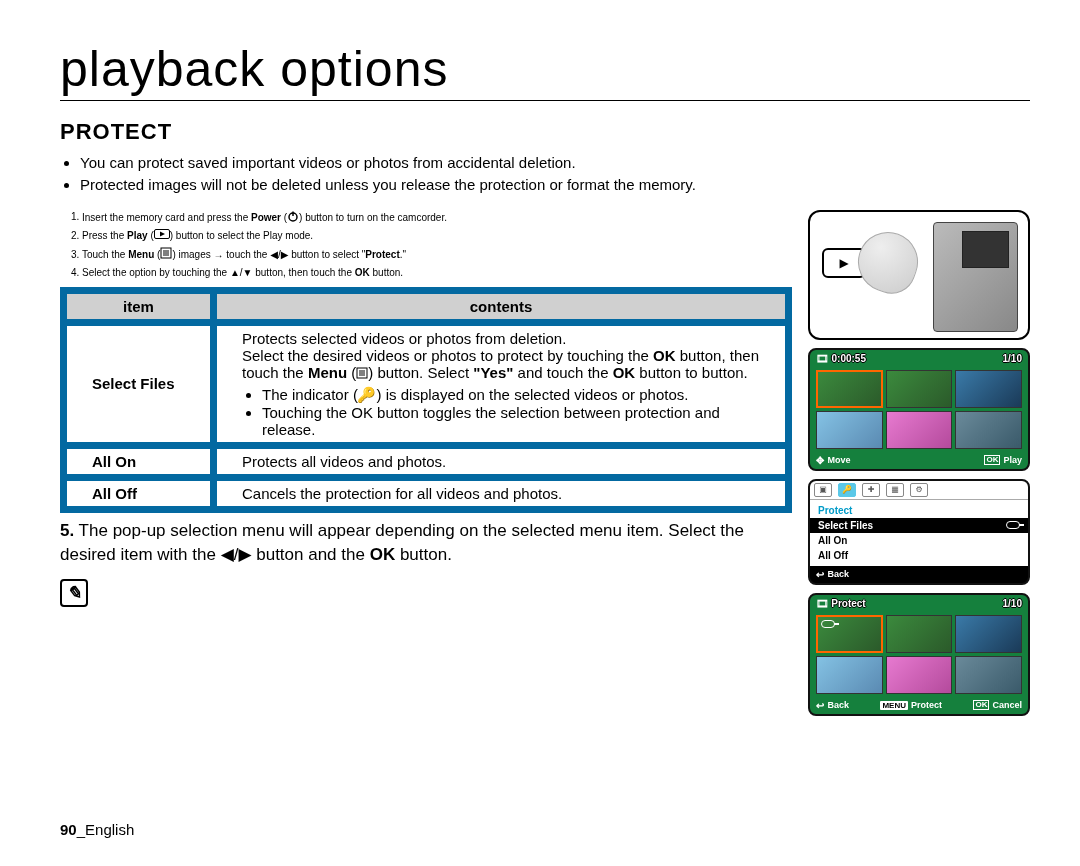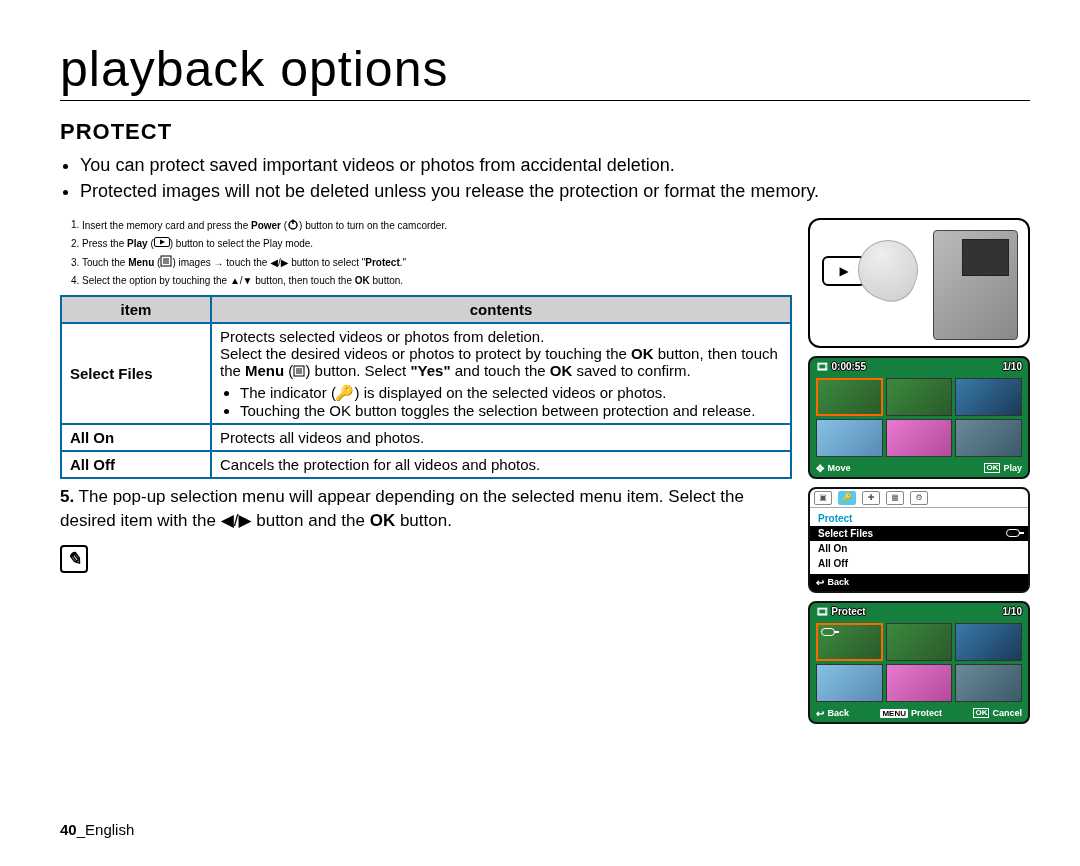--- a/index.html
+++ b/index.html
@@ -27,21 +27,21 @@
   }
   .section-title {
     font-size: 22px;
     font-weight: bold;
     letter-spacing: 1px;
     margin-bottom: 8px;
   }
   .bullets {
     margin: 0 0 14px 0;
     padding-left: 20px;
-    font-size: 18px;
+    font-size: 15px;
     line-height: 1.35;
   }
   .bullets li { margin-bottom: 2px; }
   .layout {
     display: flex;
     gap: 16px;
     align-items: flex-start;
   }
   .left-col { flex: 1; min-width: 0; }
   .right-col { width: 222px; flex-shrink: 0; }
@@ -57,22 +57,22 @@
     display: inline-block;
     vertical-align: middle;
   }
   .tbl {
     border-collapse: collapse;
     width: 100%;
     margin-top: 6px;
     font-size: 15px;
   }
   .tbl th, .tbl td {
-    border: 2px solid #0369a1;
-    padding: 4px 8px;
+    border: 7px solid #0369a1;
+    padding: 4px 25px;
     vertical-align: top;
     text-align: left;
   }
   .tbl th {
     background: #d0d0d0;
     text-align: center;
     font-weight: bold;
   }
   .tbl td.item-col {
     background: #fff;
@@ -288,21 +288,21 @@
         <tr>
           <td class="item-col">Select Files</td>
           <td>
             <span>Protects selected videos or photos from deletion.</span><br>
             <span>Select the desired videos or photos to protect by touching the </span><span class="bold">OK</span><span> button, then touch the </span><span class="bold">Menu</span>
             (<span class="icon-inline"><svg width="12" height="12" viewBox="0 0 12 12">
                     <rect x="1" y="1" width="10" height="10" fill="none" stroke="#000"></rect>
                     <line x1="3" y1="4" x2="9" y2="4" stroke="#000"></line>
                     <line x1="3" y1="6" x2="9" y2="6" stroke="#000"></line>
                     <line x1="3" y1="8" x2="9" y2="8" stroke="#000"></line>
-                  </svg></span>)<span> button. Select </span><span class="bold">"Yes"</span><span> and touch the </span><span class="bold">OK</span><span> saved to confirm.</span>
+                  </svg></span>)<span> button. Select </span><span class="bold">"Yes"</span><span> and touch the </span><span class="bold">OK</span><span> button to button.</span>
             <ul class="cell-bullets">
               <li>The indicator (🔑) is displayed on the selected videos or photos.</li>
               <li>Touching the OK button toggles the selection between protection and release.</li>
             </ul>
           </td>
         </tr>
         <tr>
           <td class="item-col">All On</td>
           <td>Protects all videos and photos.</td>
         </tr>
@@ -409,15 +409,15 @@
           <span>
               <span class="ok-box">OK</span> 
               <span>Cancel</span>
             </span>
         </div>
       </div>
     </div>
   </div>
 
   <div class="footer">
-    <span class="pg">40</span><span>_English</span>
+    <span class="pg">90</span><span>_English</span>
   </div>
 </div>
 
 </body></html>

